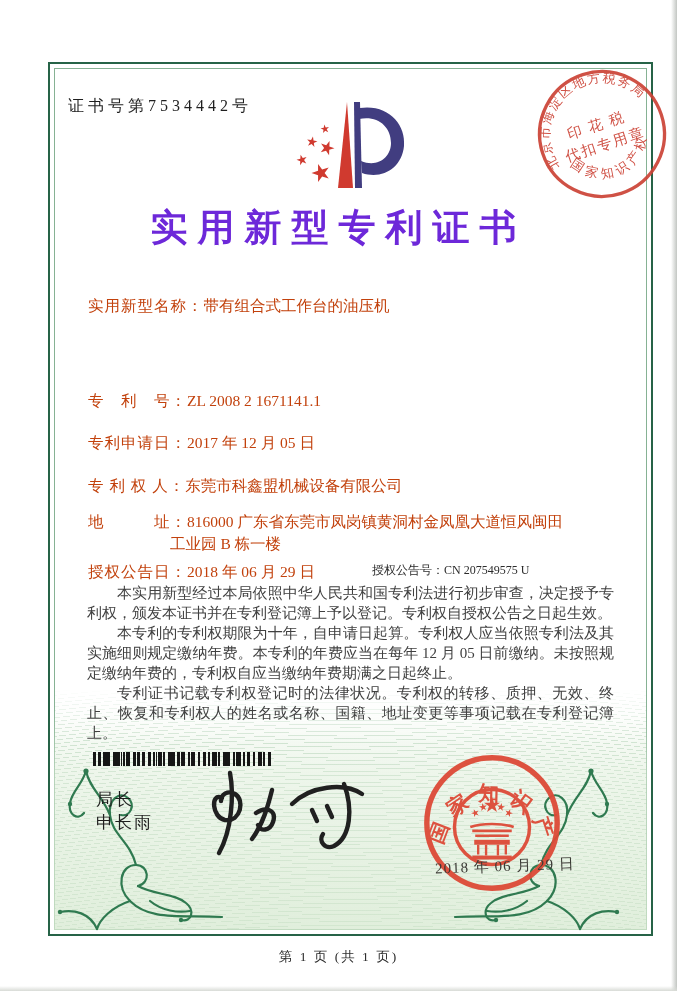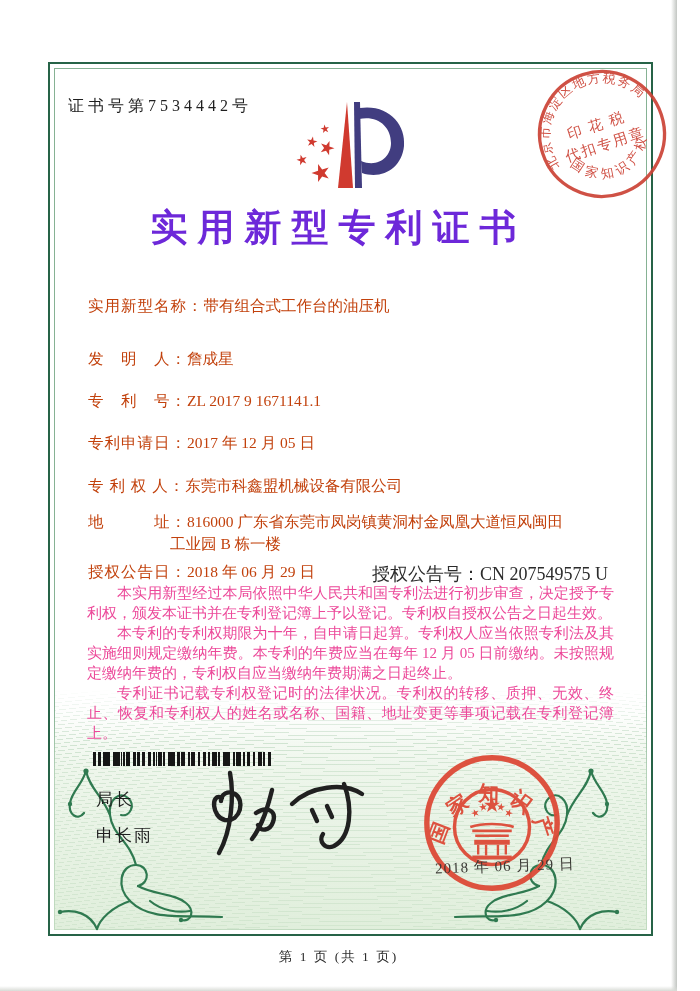--- a/index.html
+++ b/index.html
@@ -28,33 +28,33 @@
   .ornament.br{right:50px;top:765px;transform:scaleX(-1);}
 
   .cert-no{position:absolute;left:68px;top:96px;font-size:16px;letter-spacing:4px;color:#1f1f1f;}
   .logo{position:absolute;left:290px;top:96px;}
   .tax-stamp{position:absolute;left:524px;top:56px;opacity:.92;}
   .title{position:absolute;left:0;right:0;top:203px;text-align:center;
     font-size:37px;font-weight:700;letter-spacing:10px;color:#6d28d9;}
 
   .field-row{position:absolute;left:88px;font-size:15.5px;color:#c2410c;white-space:nowrap;}
   .field-row .lbl{letter-spacing:1px;}
-  .grant-no{position:absolute;left:372px;font-size:18px;white-space:nowrap;}
+  .grant-no{position:absolute;left:372px;font-size:12px;white-space:nowrap;}
   .paras{position:absolute;left:87px;top:583px;width:527px;font-size:15px;
-    line-height:20px;color:#ec4899;text-align:justify;}
+    line-height:20px;color:#404040;text-align:justify;}
   .paras p{margin:0;text-indent:2em;}
 
   .barcode{position:absolute;left:93px;top:752px;width:178px;height:14px;
     background-image:
       repeating-linear-gradient(90deg,#161616 0 2px,transparent 2px 5px),
       repeating-linear-gradient(90deg,#161616 0 1px,transparent 1px 7px),
       repeating-linear-gradient(90deg,#161616 0 3px,transparent 3px 11px);}
   .commissioner{position:absolute;left:96px;top:788px;font-size:17px;color:#1e1e1e;
     font-family:Liberation Serif, serif;letter-spacing:2px;}
-  .commissioner .name{margin-top:13px;text-align:center;}
+  .commissioner .name{text-align:center;}
   .signature{position:absolute;left:192px;top:760px;}
   .seal{position:absolute;left:413px;top:742px;opacity:.95;}
   .seal-date{position:absolute;left:420px;top:857px;width:170px;text-align:center;
     font-size:15px;color:#3c3b36;letter-spacing:1px;transform:rotate(-2deg);}
   .footer{position:absolute;left:0;right:0;top:900px;text-align:center;
     font-size:13.5px;letter-spacing:2px;color:#2e2e2e;margin-top:48px;}
 </style>
 </head>
 <body>
 
@@ -136,25 +136,22 @@
       <text x="75" y="70" text-anchor="middle" font-size="14" letter-spacing="7">印花税</text>
       <text x="75" y="90" text-anchor="middle" font-size="14" letter-spacing="2">代扣专用章</text>
     </g>
   </svg>
 
   <div class="title">实用新型专利证书</div>
 
   <div class="field-row" style="top:296px">
     <span class="lbl">实用新型名称：</span><span>带有组合式工作台的油压机</span>
   </div>
-  <div class="field-row" style="top:349px">
-    <span class="lbl">发　明　人：</span><span>詹成星</span>
-  </div>
   <div class="field-row" style="top:391px">
-    <span class="lbl">专　利　号：</span><span>ZL 2017 9 1671141.1</span>
+    <span class="lbl">专　利　号：</span><span>ZL 2008 2 1671141.1</span>
   </div>
   <div class="field-row" style="top:433px">
     <span class="lbl">专利申请日：</span><span>2017 年 12 月 05 日</span>
   </div>
   <div class="field-row" style="top:476px">
     <span class="lbl">专 利 权 人：</span><span>东莞市科鑫盟机械设备有限公司</span>
   </div>
   <div class="field-row" style="top:512px">
     <span class="lbl">地　　　址：</span><span>816000 广东省东莞市凤岗镇黄洞村金凤凰大道恒风闽田</span>
   </div>

